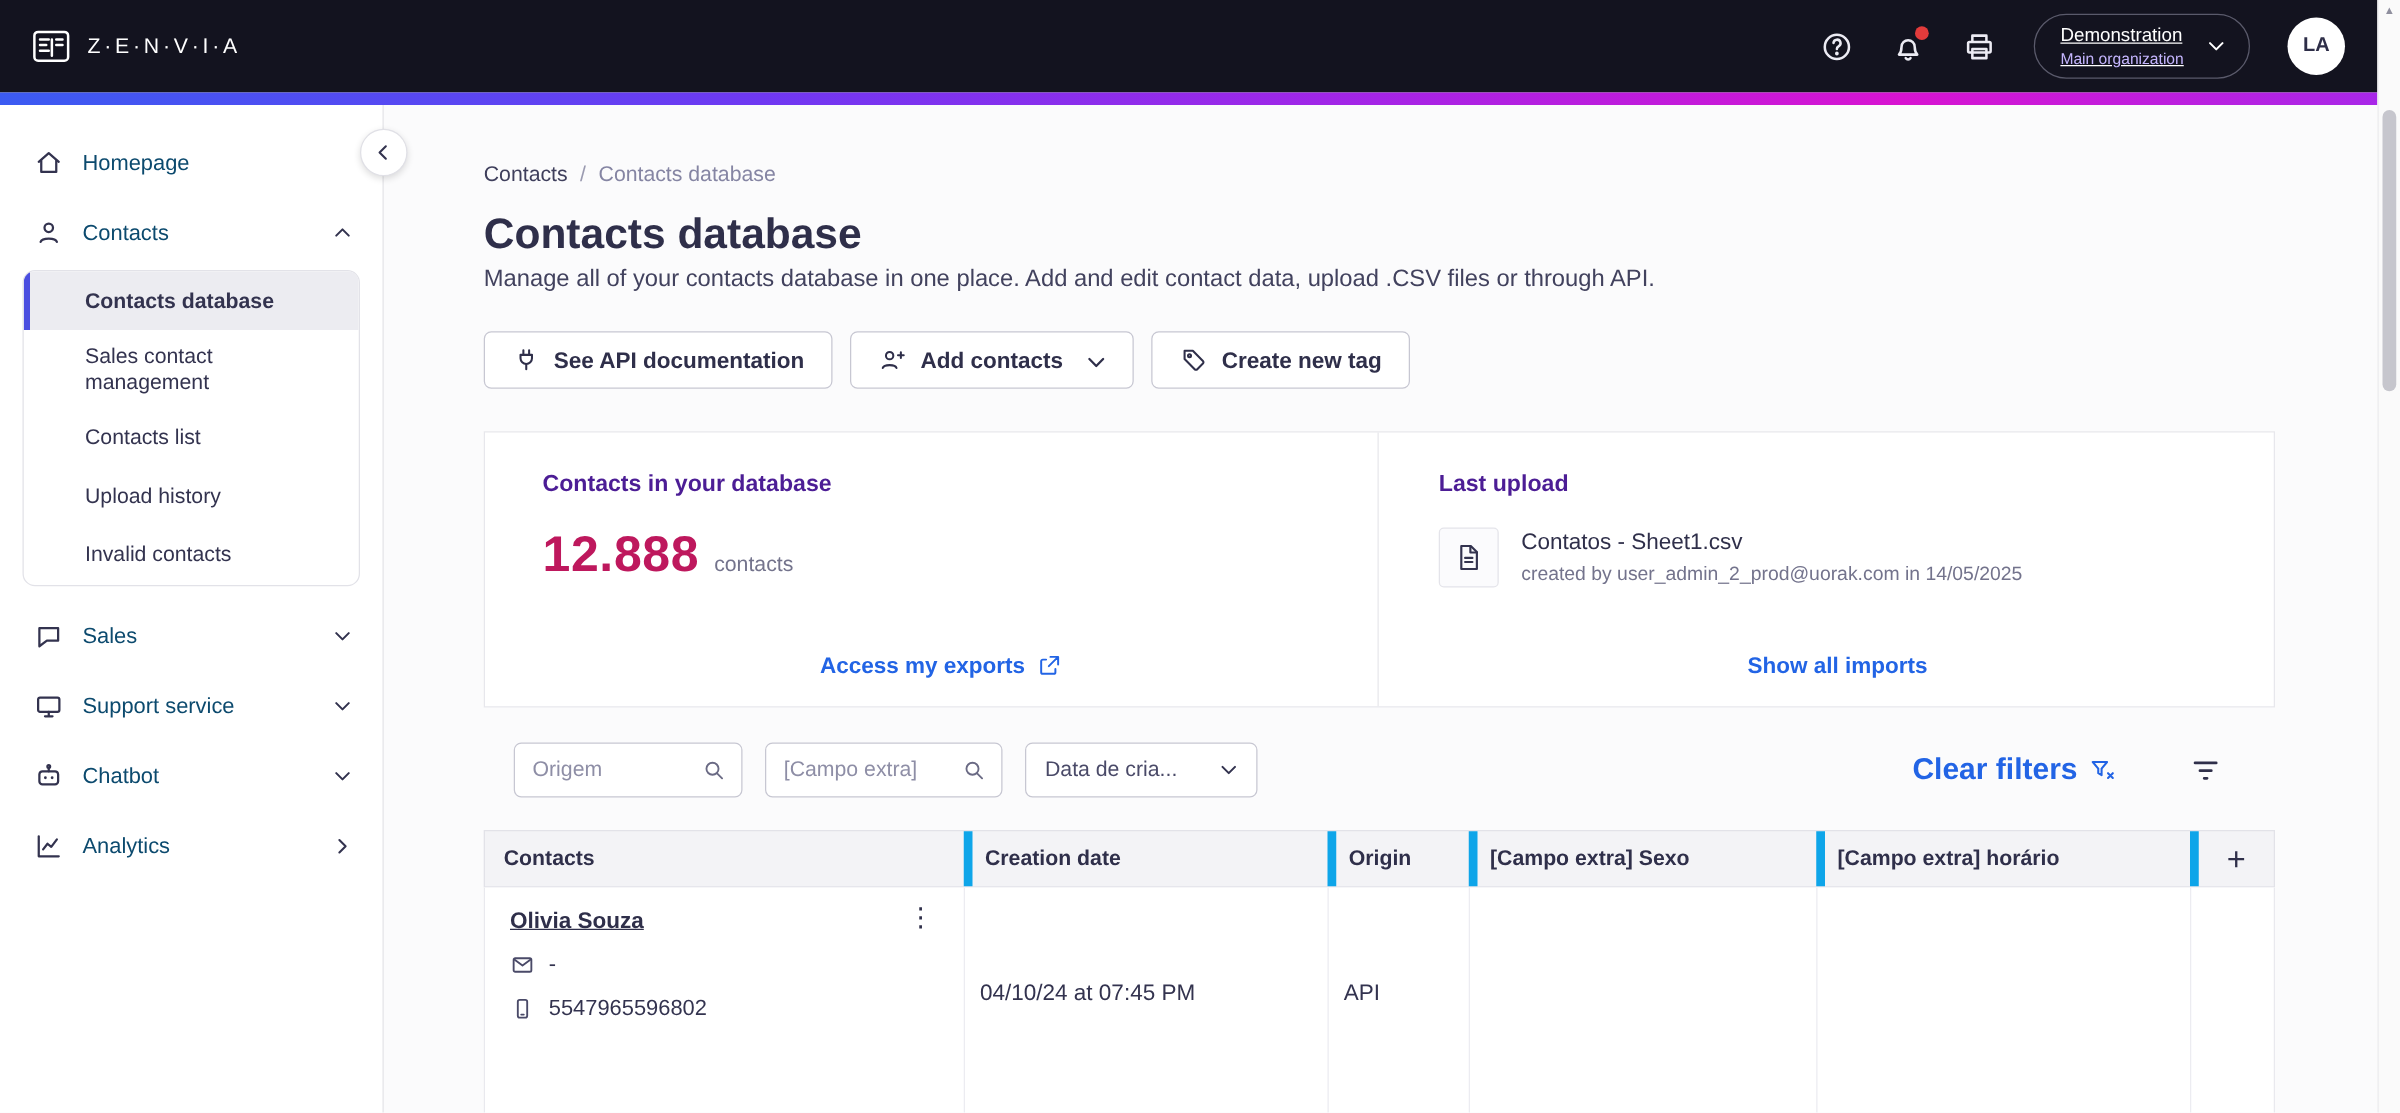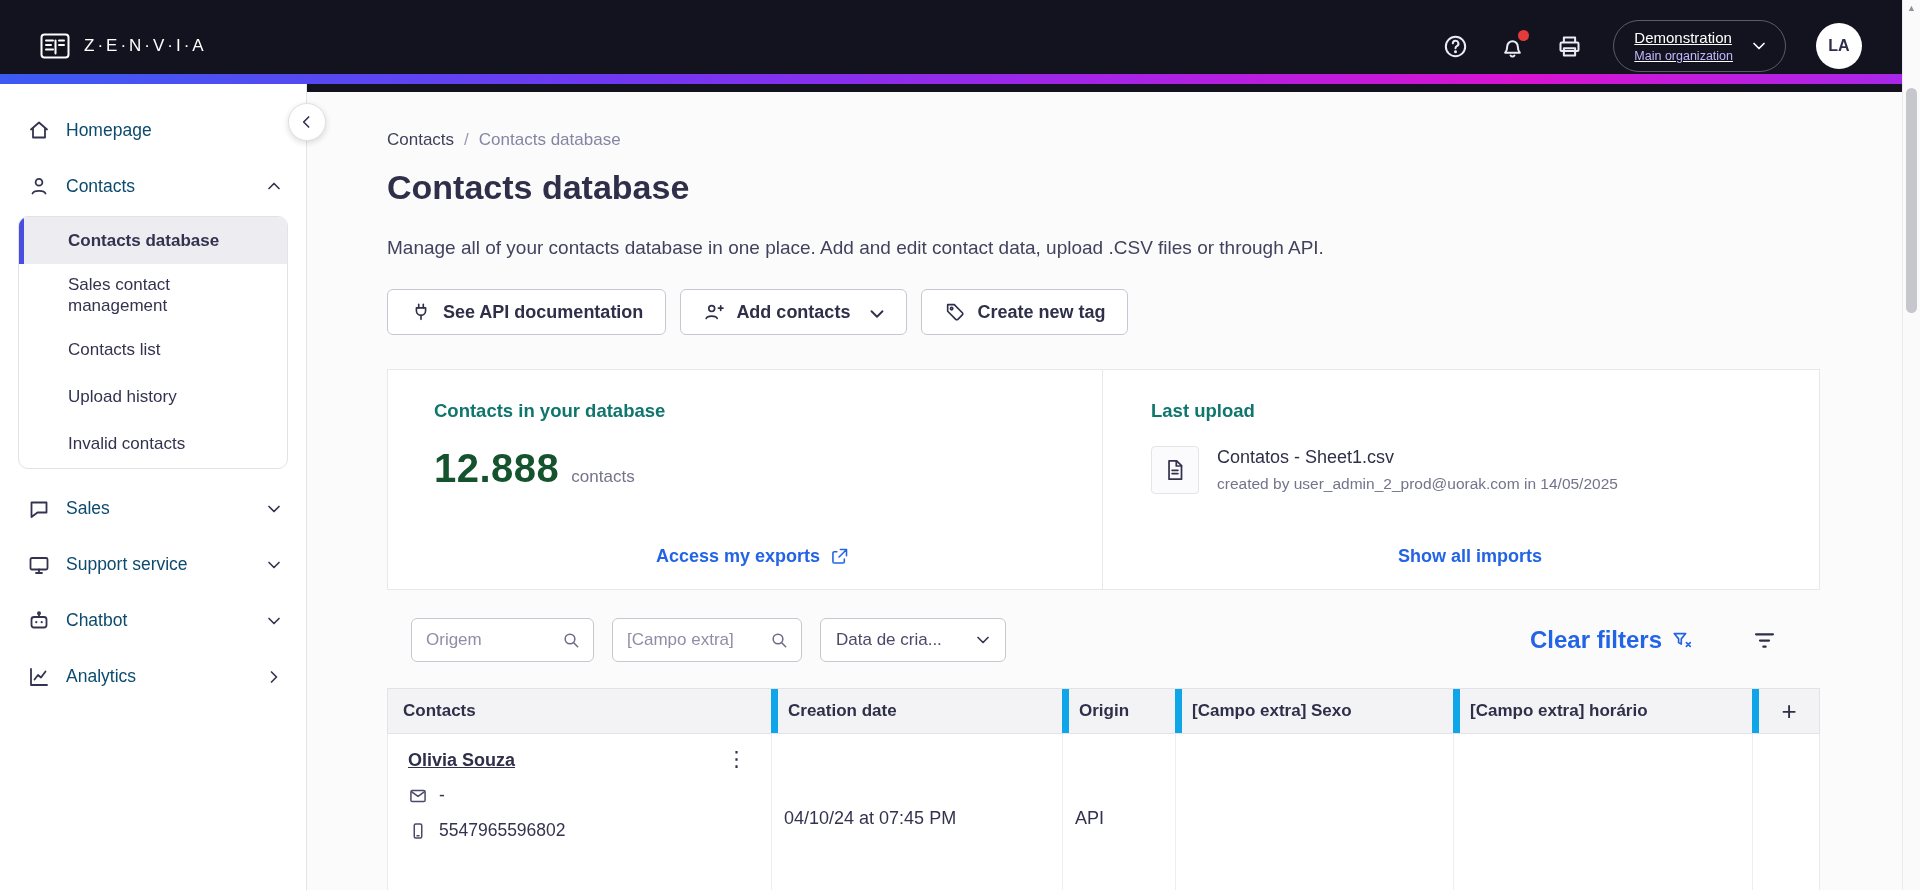--- a/index.html
+++ b/index.html
@@ -5,22 +5,22 @@
   * { box-sizing: border-box; margin: 0; padding: 0; }
   html, body {
     width: 1920px; height: 890px; overflow: hidden;
     font-family: "Liberation Sans", sans-serif;
     background: #fbfbfc; color: #33334f;
   }
   svg { display: block; }
 
   
   .topbar {
-    position: absolute; top: 0; left: 0; right: 18px; height: 92px;
-    background: #13131f; display: flex; align-items: center; padding: 0 40px;
+    position: absolute; top: 0; left: 0; right: 18px; height: 74px;
+    background: #13131f; display: flex; align-items: center; padding: 0 26px;
   }
   .brand { display: flex; align-items: center; gap: 14px; color: #fff; cursor: pointer; }
   .brand-text { font-size: 17px; letter-spacing: 3px; font-weight: 500; color: #fff; }
   .topbar-right { margin-left: auto; display: flex; align-items: center; gap: 30px; }
   .icon-btn {
     width: 27px; height: 27px; color: #ecebf3; position: relative;
     background: none; border: none; cursor: pointer; padding: 0;
   }
   .bell-dot {
     position: absolute; top: -3px; right: -3px; width: 11px; height: 11px;
@@ -83,40 +83,40 @@
   .content {
     position: absolute; left: 307px; top: 84px; right: 18px; bottom: 0;
     padding: 46px 82px 0 80px; overflow: hidden;
   }
   .breadcrumb { display: flex; align-items: center; gap: 10px; font-size: 17px; }
   .crumb-parent { color: #3f3f5c; cursor: pointer; }
   .crumb-sep { color: #9a9ab0; }
   .crumb-current { color: #8585a3; }
 
   .page-title { margin-top: 18px; font-size: 34px; font-weight: 700; color: #2f2f4a; }
-  .page-subtitle { margin-top: 30px; font-size: 19px; color: #42425e; }
+  .page-subtitle { margin-top: 6px; font-size: 19px; color: #42425e; }
 
   .toolbar { margin-top: 30px; display: flex; gap: 14px; }
   .tool-btn {
     display: flex; align-items: center; gap: 11px; height: 46px; padding: 0 22px;
     border: 1px solid #c7c7d2; border-radius: 6px; background: #fff;
     font-size: 18px; font-weight: 600; color: #2f2f4a; cursor: pointer; font-family: inherit;
   }
   .tool-btn svg { width: 22px; height: 22px; }
   .tool-btn .chev-sm { width: 18px; height: 18px; margin-left: 5px; }
 
   .panel {
     margin-top: 34px; background: #fff; border: 1px solid #e7e7ec;
     display: flex; height: 221px;
   }
   .panel-half { flex: 1; display: flex; flex-direction: column; padding: 30px 30px 22px 46px; }
   .panel-half + .panel-half { border-left: 1px solid #e7e7ec; padding-left: 48px; }
-  .panel-title { font-size: 18.5px; font-weight: 700; color: #0f766e; }
+  .panel-title { font-size: 18.5px; font-weight: 700; color: #4c1d95; }
   .count-row { margin-top: 24px; display: flex; align-items: baseline; gap: 12px; }
-  .count-number { font-size: 40px; font-weight: 700; color: #14532d; letter-spacing: .5px; }
+  .count-number { font-size: 40px; font-weight: 700; color: #be185d; letter-spacing: .5px; }
   .count-unit { font-size: 17px; color: #73738c; }
   .panel-link {
     margin-top: auto; align-self: center; display: flex; align-items: center; gap: 9px;
     color: #2264e5; font-size: 18px; font-weight: 600; cursor: pointer;
   }
   .panel-link svg { width: 21px; height: 21px; }
   .file-row { margin-top: 24px; display: flex; gap: 18px; align-items: center; }
   .file-icon-box {
     width: 48px; height: 48px; flex: none; border: 1px solid #e4e4ea; border-radius: 4px;
     background: #fbfbfd; display: flex; align-items: center; justify-content: center; color: #33334f;

